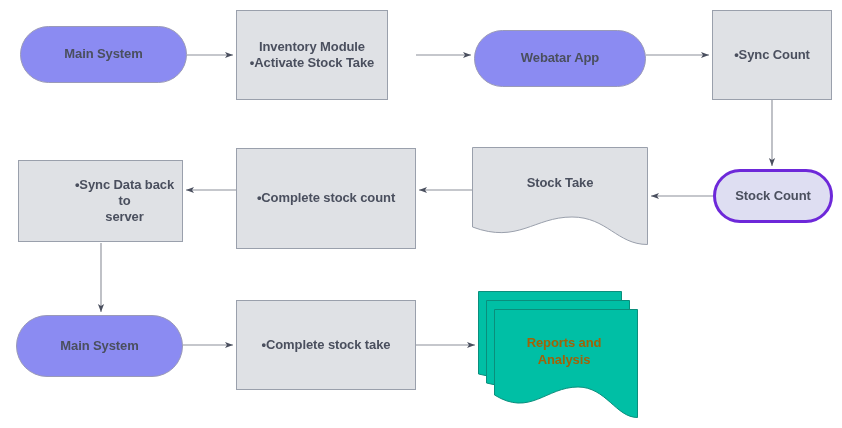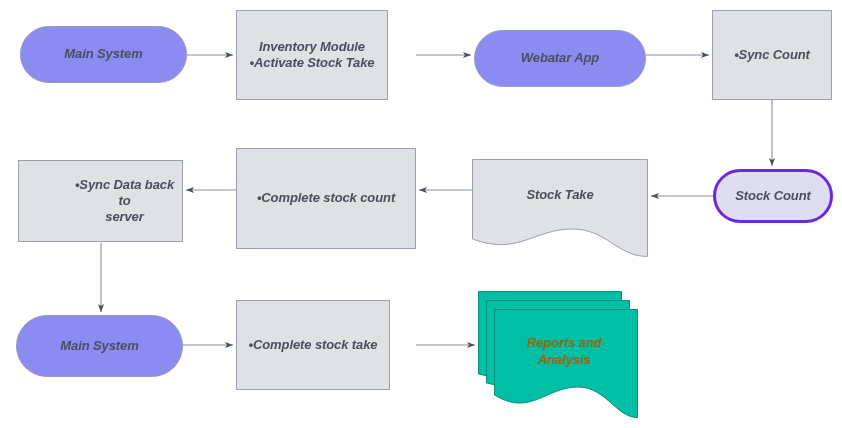--- a/index.html
+++ b/index.html
@@ -37,21 +37,20 @@
     color: #4a4f5e;
     font-weight: bold;
     font-size: 13px;
     line-height: 1.24;
     letter-spacing: -0.1px;
   }
   .node-label {
     display: block;
     white-space: pre-line;
     padding: 0 7px;
-    font-style: italic;
   }
 
   
   .pill {
     border: 1px solid #9a9ab8;
     border-radius: 34px;
     background: #8b8bf2;
   }
   .pill-lav {
     border: 3px solid #6d28d9;
@@ -159,38 +158,38 @@
 
   <div class="node rect" style="left:18px; top:160px; width:165px; height:82px;padding-left:48px;">
     <span class="node-label">•Sync Data back to
 server</span>
   </div>
 
   <div class="node rect" style="left:236px; top:148px; width:180px; height:101px;">
     <span class="node-label">•Complete stock count</span>
   </div>
 
-  <div class="node doc" style="left:472px; top:159px; width:176px; height:98px;">
+  <div class="node doc" style="left:472px; top:147px; width:176px; height:98px;">
     <svg class="doc-svg" viewBox="0 0 176 98" preserveAspectRatio="none" xmlns="http://www.w3.org/2000/svg">
       <path d="M0.5,0.5 L175.5,0.5 L175.5,97.5
                C145,97.5 135,70 100,70
                C62,70 46,97 0.5,80 Z" fill="#dfe1e5" stroke="#9aa0ac" stroke-width="1"></path>
     </svg>
     <span class="node-label" style="margin-top:-26px;">Stock Take</span>
   </div>
 
   <div class="node pill-lav" style="left:713px; top:169px; width:120px; height:54px;">
     <span class="node-label">Stock Count</span>
   </div>
 
   <div class="node pill" style="left:16px; top:315px; width:167px; height:62px;">
     <span class="node-label">Main System</span>
   </div>
 
-  <div class="node rect" style="left:236px; top:300px; width:154px; height:90px;">
+  <div class="node rect" style="left:236px; top:300px; width:180px; height:90px;">
     <span class="node-label">•Complete stock take</span>
   </div>
 
   <div class="node multidoc" style="left:478px; top:291px; width:160px; height:127px;">
     <svg class="doc-svg" viewBox="0 0 160 127" preserveAspectRatio="none" xmlns="http://www.w3.org/2000/svg">
 
       <path d="M0.5,0.5 L143.5,0.5 L143.5,96
                C126,96 118,76 95,76
                C66,76 54,96 0.5,83 Z" fill="#00bfa5" stroke="#0a8e7c" stroke-width="1"></path>
 

